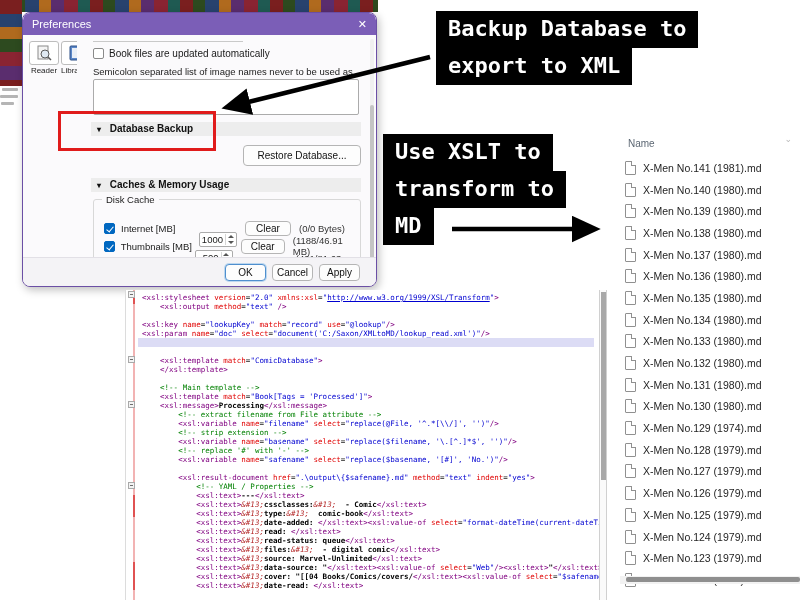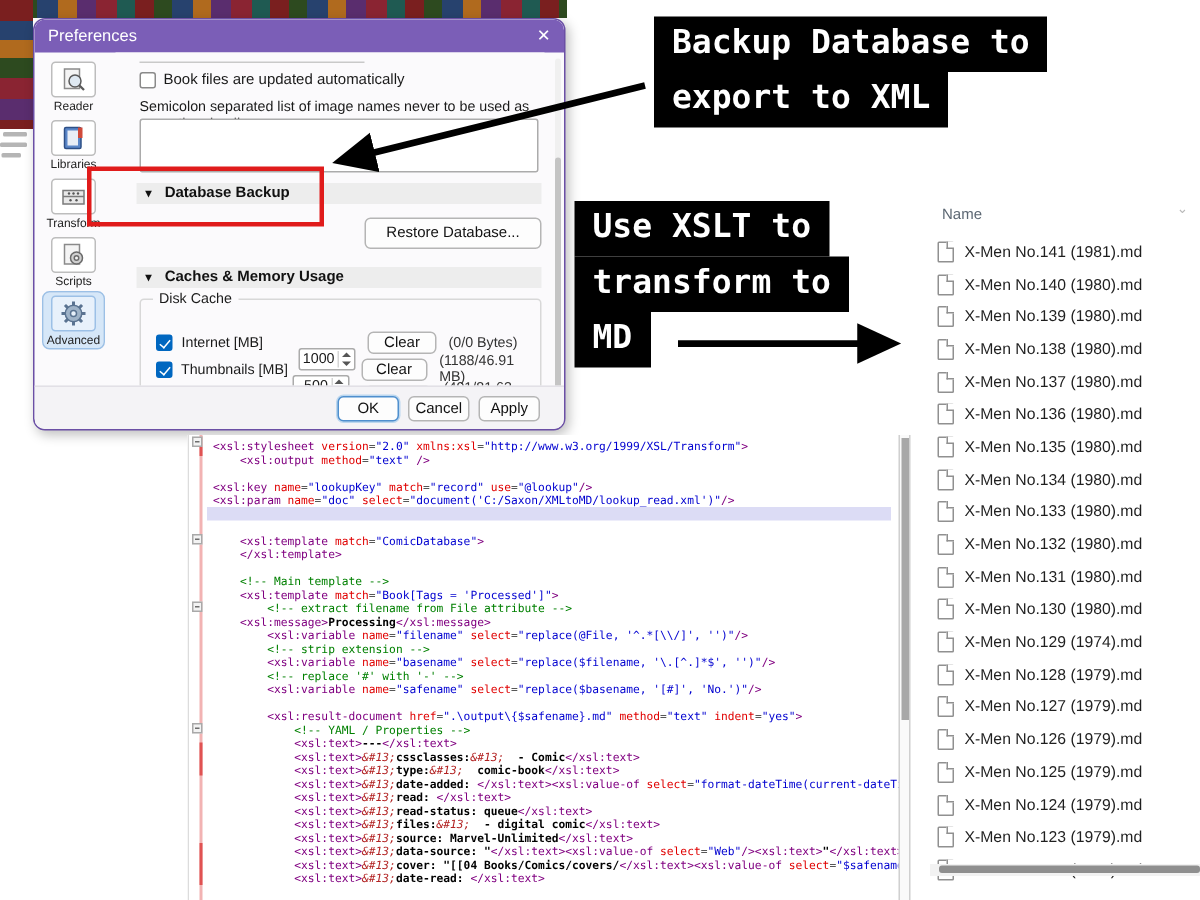--- a/index.html
+++ b/index.html
@@ -12,21 +12,21 @@
   .bg-left { position:absolute; left:0; top:0; width:22px; height:86px;
     background:repeating-linear-gradient(180deg,#7a1f1f 0 14px,#27426e 14px 27px,#b06a1e 27px 39px,#2d4a1f 39px 52px,#8a2432 52px 66px,#5a2d6e 66px 80px);}
   .bg-frag { position:absolute; background:#b5b5b5; height:3px; border-radius:1px; }
 
   
   .dlg { position:absolute; left:22px; top:12px; width:355px; height:275px;
     background:#fbfafc; border:1px solid #6b4fa5; border-radius:8px; box-shadow:2px 3px 8px rgba(0,0,0,.25); overflow:hidden;padding-left:24px; }
   .dlg-title { position:absolute; left:0; top:0; right:0; height:22px; background:#7b5eb7; color:#fff;
     font-size:11px; line-height:22px; padding-left:9px; border-radius:7px 7px 0 0; }
   .dlg-close { position:absolute; right:9px; top:0; height:22px; line-height:22px; color:#fff; font-size:11px; cursor:pointer; }
-  .side { position:absolute; left:6px; top:26px; width:44px; display:flex; flex-direction:column; gap:2px; }
+  .side { position:absolute; left:6px; top:26px; width:44px; display:flex; flex-direction:row; gap:2px; }
   .side-item { width:40px; padding:2px 0 1px; text-align:center; border-radius:4px; }
   .side-item .ibox { width:30px; height:24px; margin:0 auto; border:1px solid #bdbdbd; border-radius:3px; background:#fff;
     display:flex; align-items:center; justify-content:center; }
   .side-item .lbl { font-size:8px; color:#222; margin-top:1px; }
   .side-item.sel { background:#d6e7f8; outline:1px solid #9cc0e6; }
   .side-item.sel .ibox { border-color:#9cc0e6; background:#e8f1fb; }
 
   .content { position:absolute; left:54px; top:22px; width:286px; height:224px; overflow:hidden; background:#fbfafc; }
   .cut-line { position:absolute; left:16px; top:6px; width:150px; height:1px; background:#c9c9c9; }
   .chk-row { position:absolute; left:16px; top:13px; display:flex; align-items:center; gap:5px; font-size:10px; color:#1a1a1a; }
@@ -91,21 +91,21 @@
   .fold::after { content:""; position:absolute; left:1px; top:2px; width:3px; height:1px; background:#6e6e6e; }
   .code-lines { position:absolute; left:17px; top:3px; width:452px; }
   .cl { height:9px; white-space:pre; }
   .cl.hl { background:#dcdcf5; margin-left:-4px; padding-left:4px; }
   .c-tag { color:#800080; }
   .c-attr { color:#e00000; }
   .c-val { color:#0000d0; }
   .c-com { color:#008000; }
   .c-txt { color:#000; font-weight:bold; }
   .c-ent { color:#b22222; font-style:italic; }
-  .c-url { color:#0000d0; }
+  .c-url { color:#0000d0; text-decoration:underline; }
   .c-pln { color:#202020; }
   .code-vscroll { position:absolute; right:1px; top:0; width:8px; height:310px; border-left:1px solid #d0d0d0; border-right:1px solid #d0d0d0; background:#fafafa; }
   .code-vscroll .thumb { position:absolute; left:1px; top:2px; width:5px; height:188px; background:#a8a8a8; }
 
   .overlay { position:absolute; left:0; top:0; z-index:8; pointer-events:none; }
 </style>
 </head>
 <body>
 
 <div class="bg-top"></div>
@@ -380,22 +380,22 @@
       <div class="cl">&nbsp;</div>
       <div class="cl"><span class="c-tag">&lt;xsl:key</span><span class="c-attr"> name</span><span class="c-pln">=</span><span class="c-val">"lookupKey"</span><span class="c-attr"> match</span><span class="c-pln">=</span><span class="c-val">"record"</span><span class="c-attr"> use</span><span class="c-pln">=</span><span class="c-val">"@lookup"</span><span class="c-tag">/&gt;</span></div>
       <div class="cl"><span class="c-tag">&lt;xsl:param</span><span class="c-attr"> name</span><span class="c-pln">=</span><span class="c-val">"doc"</span><span class="c-attr"> select</span><span class="c-pln">=</span><span class="c-val">"document('C:/Saxon/XMLtoMD/lookup_read.xml')"</span><span class="c-tag">/&gt;</span></div>
       <div class="cl hl">&nbsp;</div>
       <div class="cl">&nbsp;</div>
       <div class="cl"><span class="c-pln">    </span><span class="c-tag">&lt;xsl:template</span><span class="c-attr"> match</span><span class="c-pln">=</span><span class="c-val">"ComicDatabase"</span><span class="c-tag">&gt;</span></div>
       <div class="cl"><span class="c-pln">    </span><span class="c-tag">&lt;/xsl:template&gt;</span></div>
       <div class="cl">&nbsp;</div>
       <div class="cl"><span class="c-pln">    </span><span class="c-com">&lt;!-- Main template --&gt;</span></div>
       <div class="cl"><span class="c-pln">    </span><span class="c-tag">&lt;xsl:template</span><span class="c-attr"> match</span><span class="c-pln">=</span><span class="c-val">"Book[Tags = 'Processed']"</span><span class="c-tag">&gt;</span></div>
+      <div class="cl"><span class="c-pln">    </span><span class="c-tag">&lt;xsl:message&gt;</span><span class="c-txt">Processing</span><span class="c-tag">&lt;/xsl:message&gt;</span></div>
       <div class="cl"><span class="c-pln">        </span><span class="c-com">&lt;!-- extract filename from File attribute --&gt;</span></div>
-      <div class="cl"><span class="c-pln">    </span><span class="c-tag">&lt;xsl:message&gt;</span><span class="c-txt">Processing</span><span class="c-tag">&lt;/xsl:message&gt;</span></div>
       <div class="cl"><span class="c-pln">        </span><span class="c-tag">&lt;xsl:variable</span><span class="c-attr"> name</span><span class="c-pln">=</span><span class="c-val">"filename"</span><span class="c-attr"> select</span><span class="c-pln">=</span><span class="c-val">"replace(@File, '^.*[\\/]', '')"</span><span class="c-tag">/&gt;</span></div>
       <div class="cl"><span class="c-pln">        </span><span class="c-com">&lt;!-- strip extension --&gt;</span></div>
       <div class="cl"><span class="c-pln">        </span><span class="c-tag">&lt;xsl:variable</span><span class="c-attr"> name</span><span class="c-pln">=</span><span class="c-val">"basename"</span><span class="c-attr"> select</span><span class="c-pln">=</span><span class="c-val">"replace($filename, '\.[^.]*$', '')"</span><span class="c-tag">/&gt;</span></div>
       <div class="cl"><span class="c-pln">        </span><span class="c-com">&lt;!-- replace '#' with '-' --&gt;</span></div>
       <div class="cl"><span class="c-pln">        </span><span class="c-tag">&lt;xsl:variable</span><span class="c-attr"> name</span><span class="c-pln">=</span><span class="c-val">"safename"</span><span class="c-attr"> select</span><span class="c-pln">=</span><span class="c-val">"replace($basename, '[#]', 'No.')"</span><span class="c-tag">/&gt;</span></div>
       <div class="cl">&nbsp;</div>
       <div class="cl"><span class="c-pln">        </span><span class="c-tag">&lt;xsl:result-document</span><span class="c-attr"> href</span><span class="c-pln">=</span><span class="c-val">".\output\{$safename}.md"</span><span class="c-attr"> method</span><span class="c-pln">=</span><span class="c-val">"text"</span><span class="c-attr"> indent</span><span class="c-pln">=</span><span class="c-val">"yes"</span><span class="c-tag">&gt;</span></div>
       <div class="cl"><span class="c-pln">            </span><span class="c-com">&lt;!-- YAML / Properties --&gt;</span></div>
       <div class="cl"><span class="c-pln">            </span><span class="c-tag">&lt;xsl:text&gt;</span><span class="c-txt">---</span><span class="c-tag">&lt;/xsl:text&gt;</span></div>
       <div class="cl"><span class="c-pln">            </span><span class="c-tag">&lt;xsl:text&gt;</span><span class="c-ent">&amp;#13;</span><span class="c-txt">cssclasses:</span><span class="c-ent">&amp;#13;</span><span class="c-txt">  - Comic</span><span class="c-tag">&lt;/xsl:text&gt;</span></div>

